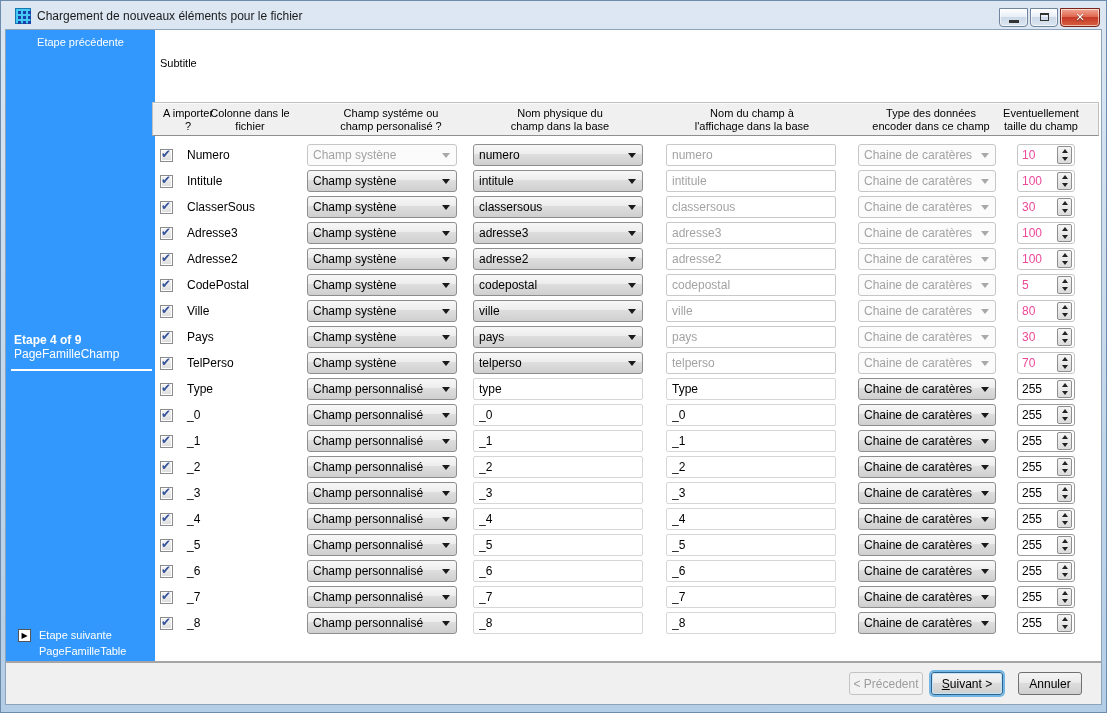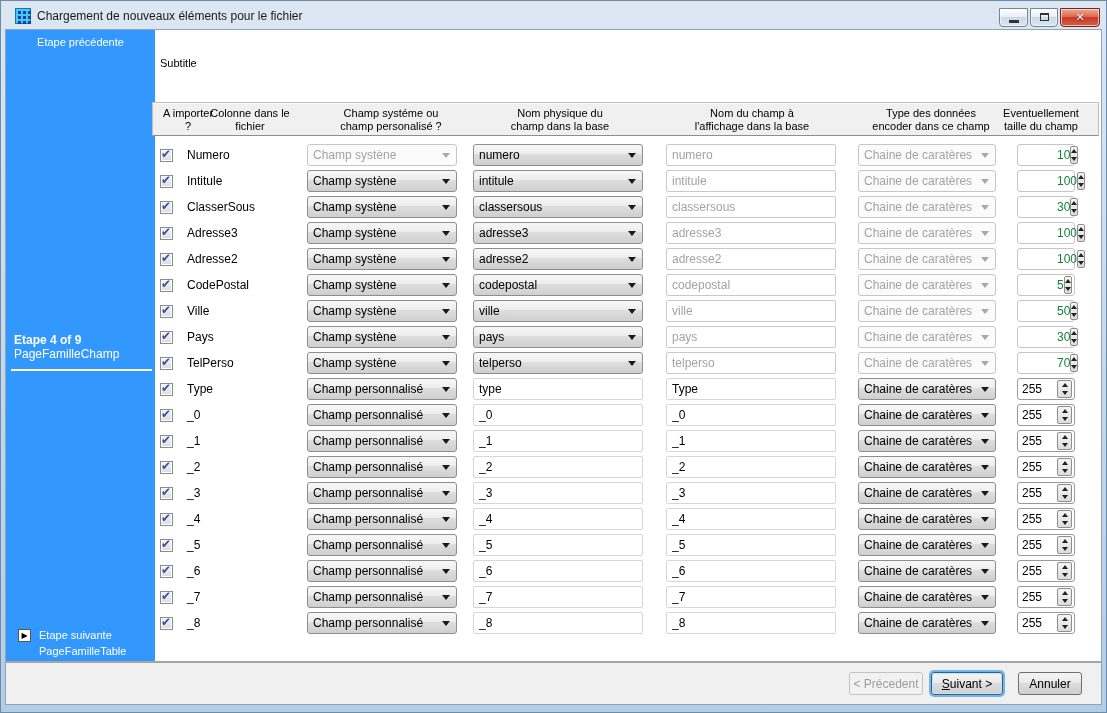--- a/index.html
+++ b/index.html
@@ -126,21 +126,21 @@
   }
   .tinput.lite { border-color: #d6d6d6; }
   .tinput.disabled { color: #a3a3a3; border-color: #c9c9c9; }
   .w150 { width: 150px; } .w170 { width: 170px; } .w138 { width: 138px; }
   .spin {
     width: 58px; height: 22px; border: 1px solid #9a9a9a; border-radius: 3px;
     background: #fff; display: flex; align-items: center;
   }
   .spin .val { flex: 1; font-size: 12px; padding-left: 4px; color: #000; }
   .spin.disabled { border-color: #c6c6c6; }
-  .spin.disabled .val { color: #15803d; margin-left: 35px; }
+  .spin.disabled .val { color: #ec4899; }
   .spin .btns {
     width: 15px; height: 18px; margin-right: 2px; display: flex; flex-direction: column;
     border: 1px solid #8e8e8e; border-radius: 2px;
     background: linear-gradient(180deg, #f5f5f5, #dcdcdc);
   }
   .spin .sbtn { flex: 1; display: flex; align-items: center; justify-content: center; cursor: pointer; }
   .tri-up { width: 0; height: 0; border-left: 3px solid transparent; border-right: 3px solid transparent; border-bottom: 4px solid #222; }
   .tri-dn { width: 0; height: 0; border-left: 3px solid transparent; border-right: 3px solid transparent; border-top: 4px solid #222; }
   
   .footerbar {
@@ -508,21 +508,21 @@
     </div>
     <div><input class="tinput disp-input w170 disabled" value="ville" style=""></div>
     <div>
             <div class="combo dtype w138 disabled">
               <span class="ctext">Chaine de caratères</span>
               <span class="arrow"></span>
             </div>
           </div>
     <div>
       <div class="spin disabled">
-        <span class="val">50</span>
+        <span class="val">80</span>
         <span class="btns">
           <span class="sbtn">
                   <span class="tri-up"></span>
                 </span>
           <span class="sbtn">
                   <span class="tri-dn"></span>
                 </span>
         </span>
       </div>
     </div>

